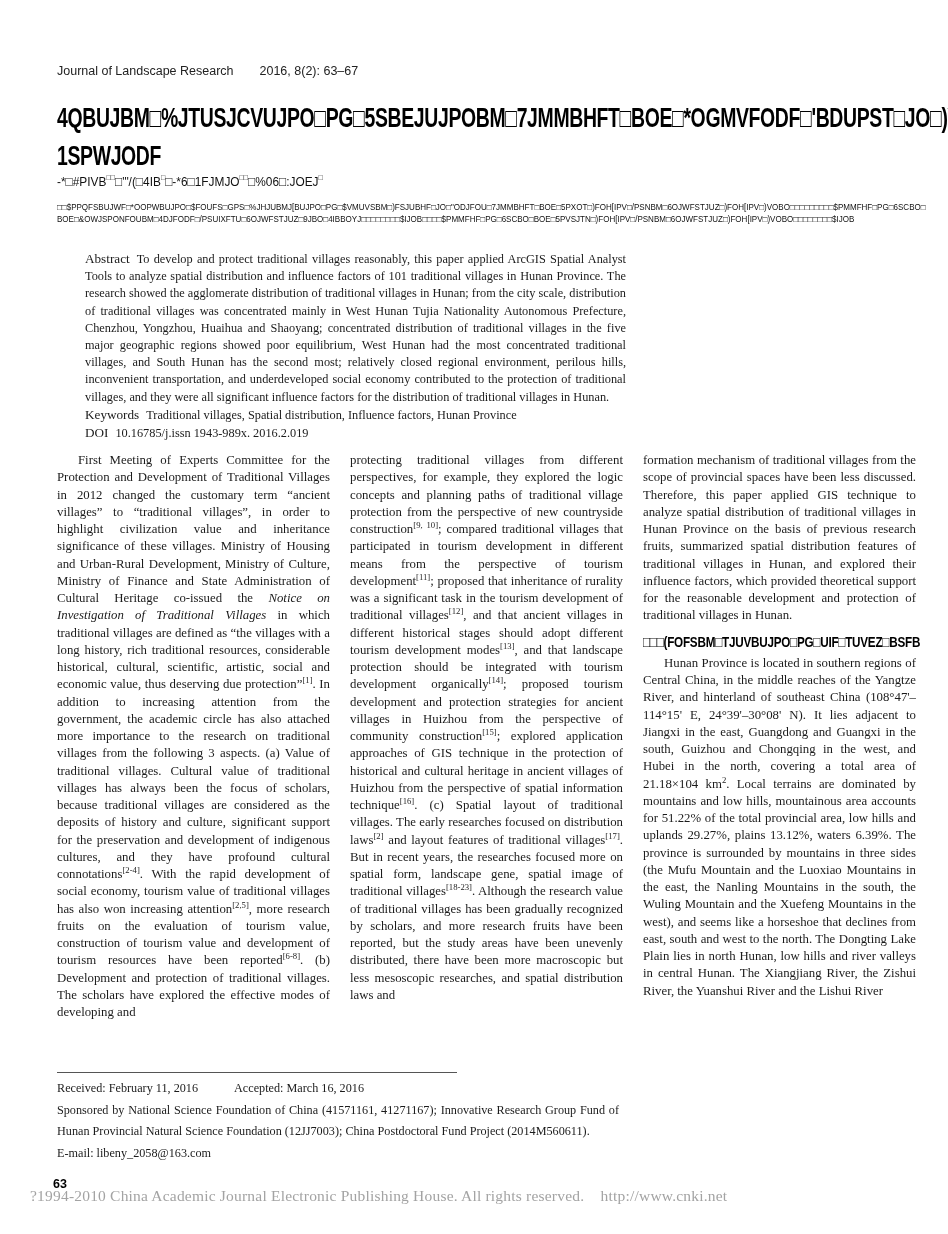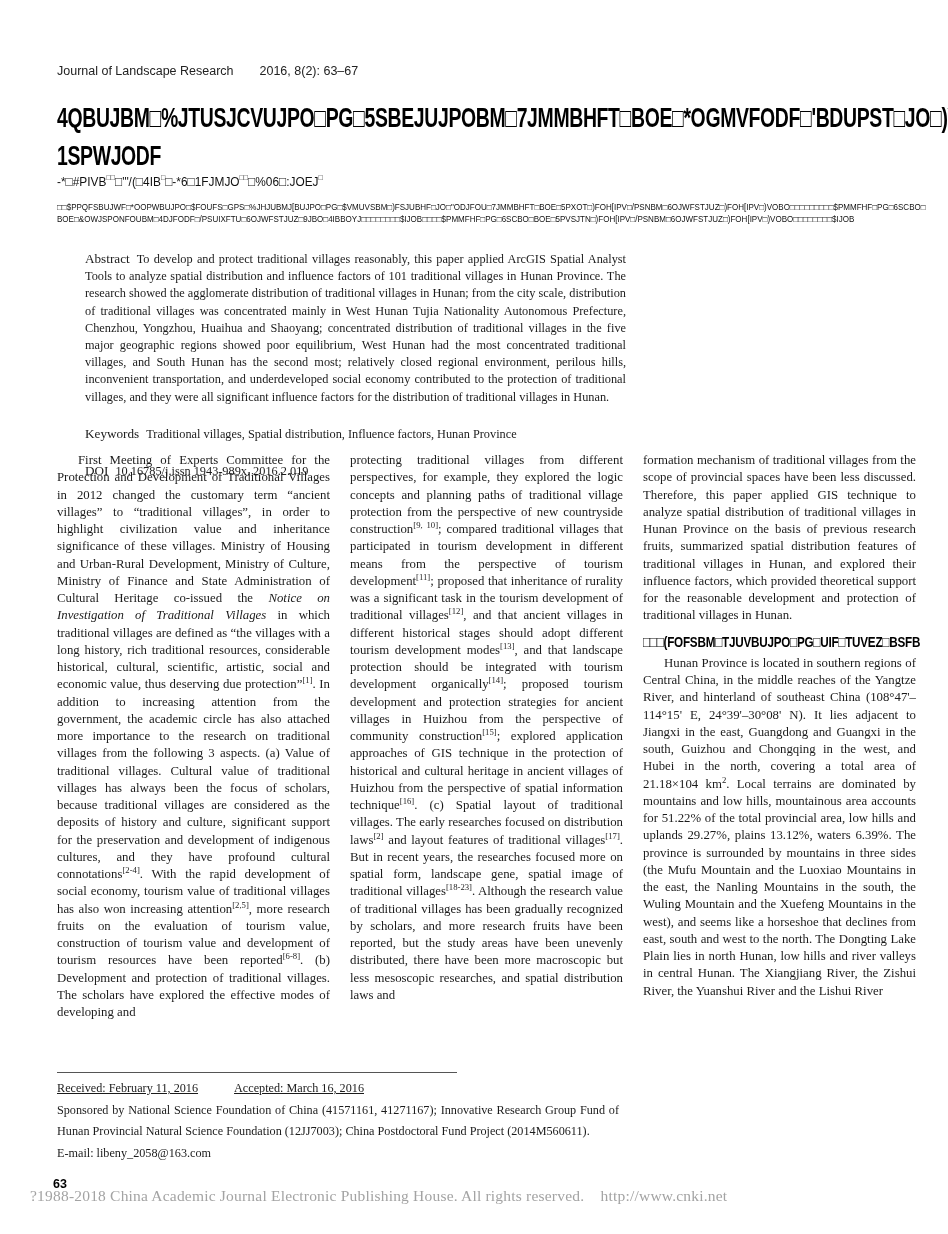--- a/index.html
+++ b/index.html
@@ -32,38 +32,38 @@
     font-family:"Liberation Sans","DejaVu Sans",sans-serif; font-size:8.2px;
     line-height:11.5px; color:#111;
   }
   .affiliations .aline { display:block; white-space:nowrap; transform:scaleX(0.98); transform-origin:0 0; }
 
   .abstract-block {
     position:absolute; left:85px; top:250px; width:541px;
     font-size:12.3px; line-height:17.2px; text-align:justify; color:#1b1b1b;
   }
   .abstract-block .lbl { font-weight:400; font-size:13.2px; margin-right:7px; }
-  .kw-line, .doi-line { text-align:left;margin-top:19px; }
+  .kw-line, .doi-line { text-align:left; }
 
   .cols { position:absolute; left:57px; top:452px; display:flex; gap:20px; }
   .col { width:273px; font-size:12.8px; line-height:17.25px; text-align:justify; color:#1b1b1b; }
   .col p.indent { text-indent:21px; }
   .col sup { font-size:68%; line-height:0; }
   .section-heading {
     font-family:"Liberation Sans","DejaVu Sans",sans-serif; font-weight:700;
     font-size:15px; white-space:nowrap; margin:8px 0 5px 0; color:#000;
     transform:scaleX(0.78); transform-origin:0 0; letter-spacing:-0.3px;
   }
 
   .footnote-rule { position:absolute; left:57px; top:1072px; width:400px; border-top:1px solid #555; }
   .footnote {
     position:absolute; left:57px; top:1078px; width:562px;
     font-size:12.2px; line-height:21.5px; color:#1b1b1b; text-align:justify;
   }
-  .footnote .row1 { display:flex; text-align:center;text-decoration:underline; }
+  .footnote .row1 { display:flex; text-align:center; }
   .footnote .row1 .accepted { margin-left:36px; }
 
   .page-number {
     position:absolute; left:34px; top:1177px;
     font-family:"Liberation Sans","DejaVu Sans",sans-serif; font-weight:700; font-size:12.5px; color:#000;margin-left:19px;
   }
   .copyright {
     position:absolute; left:30px; top:1187px; white-space:pre;
     font-size:15.5px; color:#a3a3a3; letter-spacing:0.2px;
   }
@@ -115,15 +115,15 @@
     <div class="row1">
       <span>Received: February 11, 2016</span>
       <span class="accepted">Accepted: March 16, 2016</span>
     </div>
     <p>Sponsored by National Science Foundation of China (41571161, 41271167); Innovative Research Group Fund of Hunan Provincial Natural Science Foundation (12JJ7003); China Postdoctoral Fund Project (2014M560611).</p>
     <p>E-mail: libeny_2058@163.com</p>
   </div>
 
   <div class="page-number">63</div>
 
-  <div class="copyright">?1988-2018 China Academic Journal Electronic Publishing House. All rights reserved.    http://www.cnki.net</div>
+  <div class="copyright">?1994-2010 China Academic Journal Electronic Publishing House. All rights reserved.    http://www.cnki.net</div>
 
 </div>
 
 </body></html>

